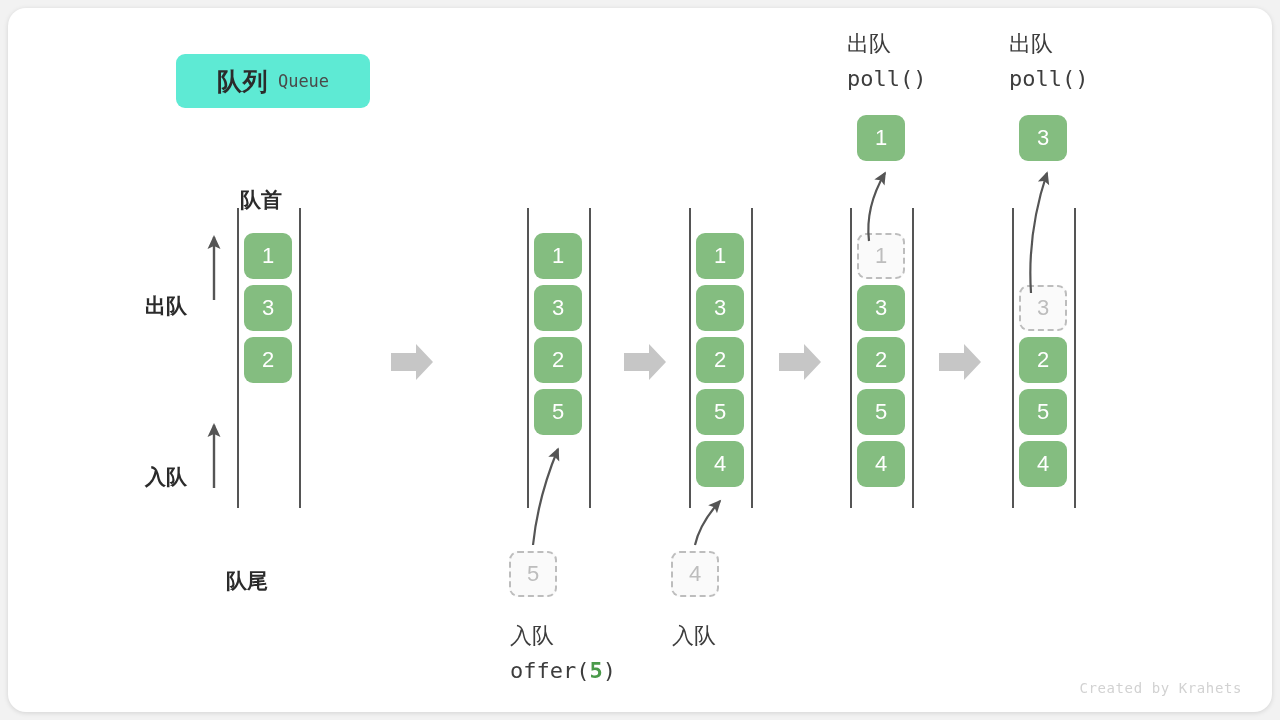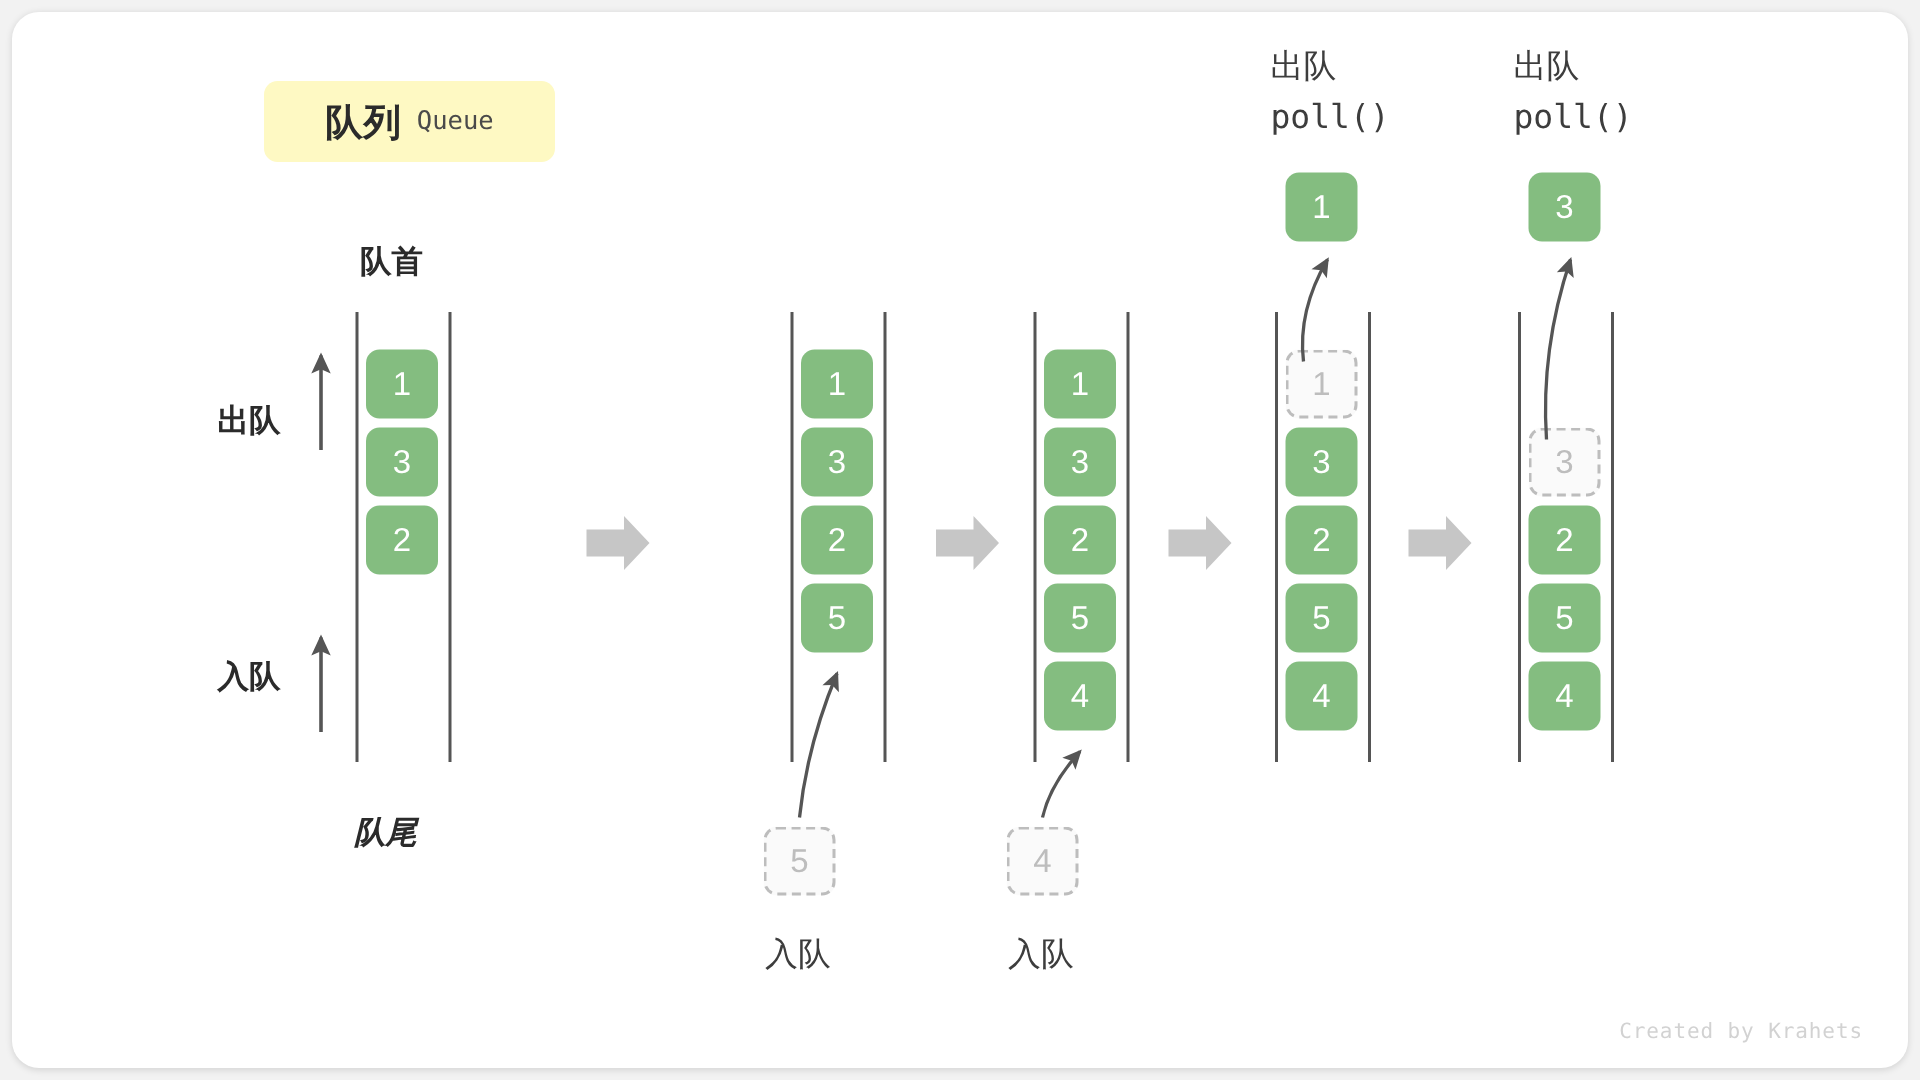--- a/index.html
+++ b/index.html
@@ -26,21 +26,21 @@
     overflow: hidden;
   }
 
   
   #title-badge {
     position: absolute;
     left: 168px;
     top: 46px;
     width: 194px;
     height: 54px;
-    background: #fef9c3;
+    background: #5eead4;
     border-radius: 9px;
     display: flex;
     align-items: center;
     justify-content: center;
     gap: 10px;
   }
   #title-badge .cn {
     font-size: 25px;
     font-weight: bold;
     color: #2b2b2b;
@@ -52,20 +52,21 @@
     color: #4a4a4a;
   }
 
   
   .cn-label {
     position: absolute;
     font-size: 21px;
     font-weight: bold;
     color: #2b2b2b;
     white-space: nowrap;
+    margin-top: 26px;
   }
   .op-label {
     position: absolute;
     text-align: left;
     white-space: nowrap;
     line-height: 35px;
   }
   .op-label .l1 {
     display: block;
     font-size: 22px;
@@ -131,40 +132,41 @@
 
 <div id="root">
   <div id="card">
 
     <div id="title-badge">
       <span class="cn">队列</span>
       <span class="en">Queue</span>
     </div>
 
     <div class="cn-label" style="left:232px; top:152px;">队首</div>
-    <div class="cn-label" style="left:228px; top:533px;font-style:italic;">队尾</div>
+    <div class="cn-label" style="left:218px; top:533px;">队尾</div>
 
     <div class="cn-label" style="left:137px; top:258px;">出队</div>
     <div class="cn-label" style="left:137px; top:429px;">入队</div>
 
     <div id="steps-layer">
         <div class="rail" style="left: 229px; top: 200px; height: 300px;"></div>
         <div class="rail" style="left: 291px; top: 200px; height: 300px;"></div>
         <div class="elem" style="left: 236px; top: 225px;">1</div>
         <div class="elem" style="left: 236px; top: 277px;">3</div>
         <div class="elem" style="left: 236px; top: 329px;">2</div>
         <div class="rail" style="left: 519px; top: 200px; height: 300px;"></div>
         <div class="rail" style="left: 581px; top: 200px; height: 300px;"></div>
         <div class="elem" style="left: 526px; top: 225px;">1</div>
         <div class="elem" style="left: 526px; top: 277px;">3</div>
         <div class="elem" style="left: 526px; top: 329px;">2</div>
         <div class="elem" style="left: 526px; top: 381px;">5</div>
         <div class="elem ghost" style="left: 501px; top: 543px;">5</div>
         <div class="op-label" style="left: 502px; top: 610px;">
           <span class="l1">入队</span>
+          <span class="l2">offer(<span class="arg">5</span>)</span>
         </div>
         <div class="rail" style="left: 681px; top: 200px; height: 300px;"></div>
         <div class="rail" style="left: 743px; top: 200px; height: 300px;"></div>
         <div class="elem" style="left: 688px; top: 225px;">1</div>
         <div class="elem" style="left: 688px; top: 277px;">3</div>
         <div class="elem" style="left: 688px; top: 329px;">2</div>
         <div class="elem" style="left: 688px; top: 381px;">5</div>
         <div class="elem" style="left: 688px; top: 433px;">4</div>
         <div class="elem ghost" style="left: 663px; top: 543px;">4</div>
         <div class="op-label" style="left: 664px; top: 610px;">

